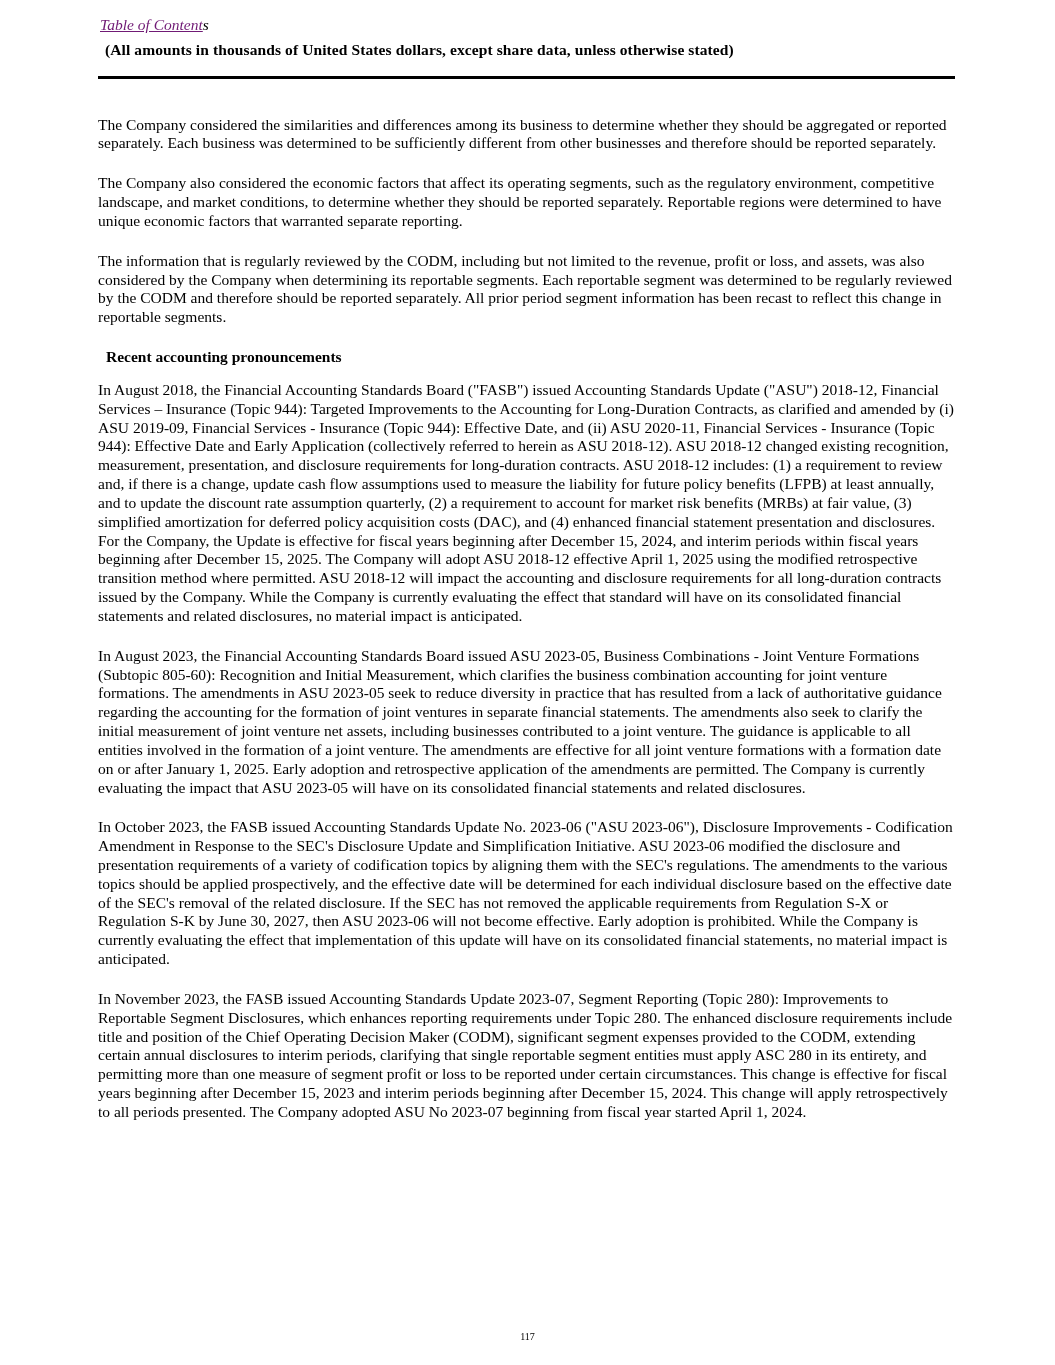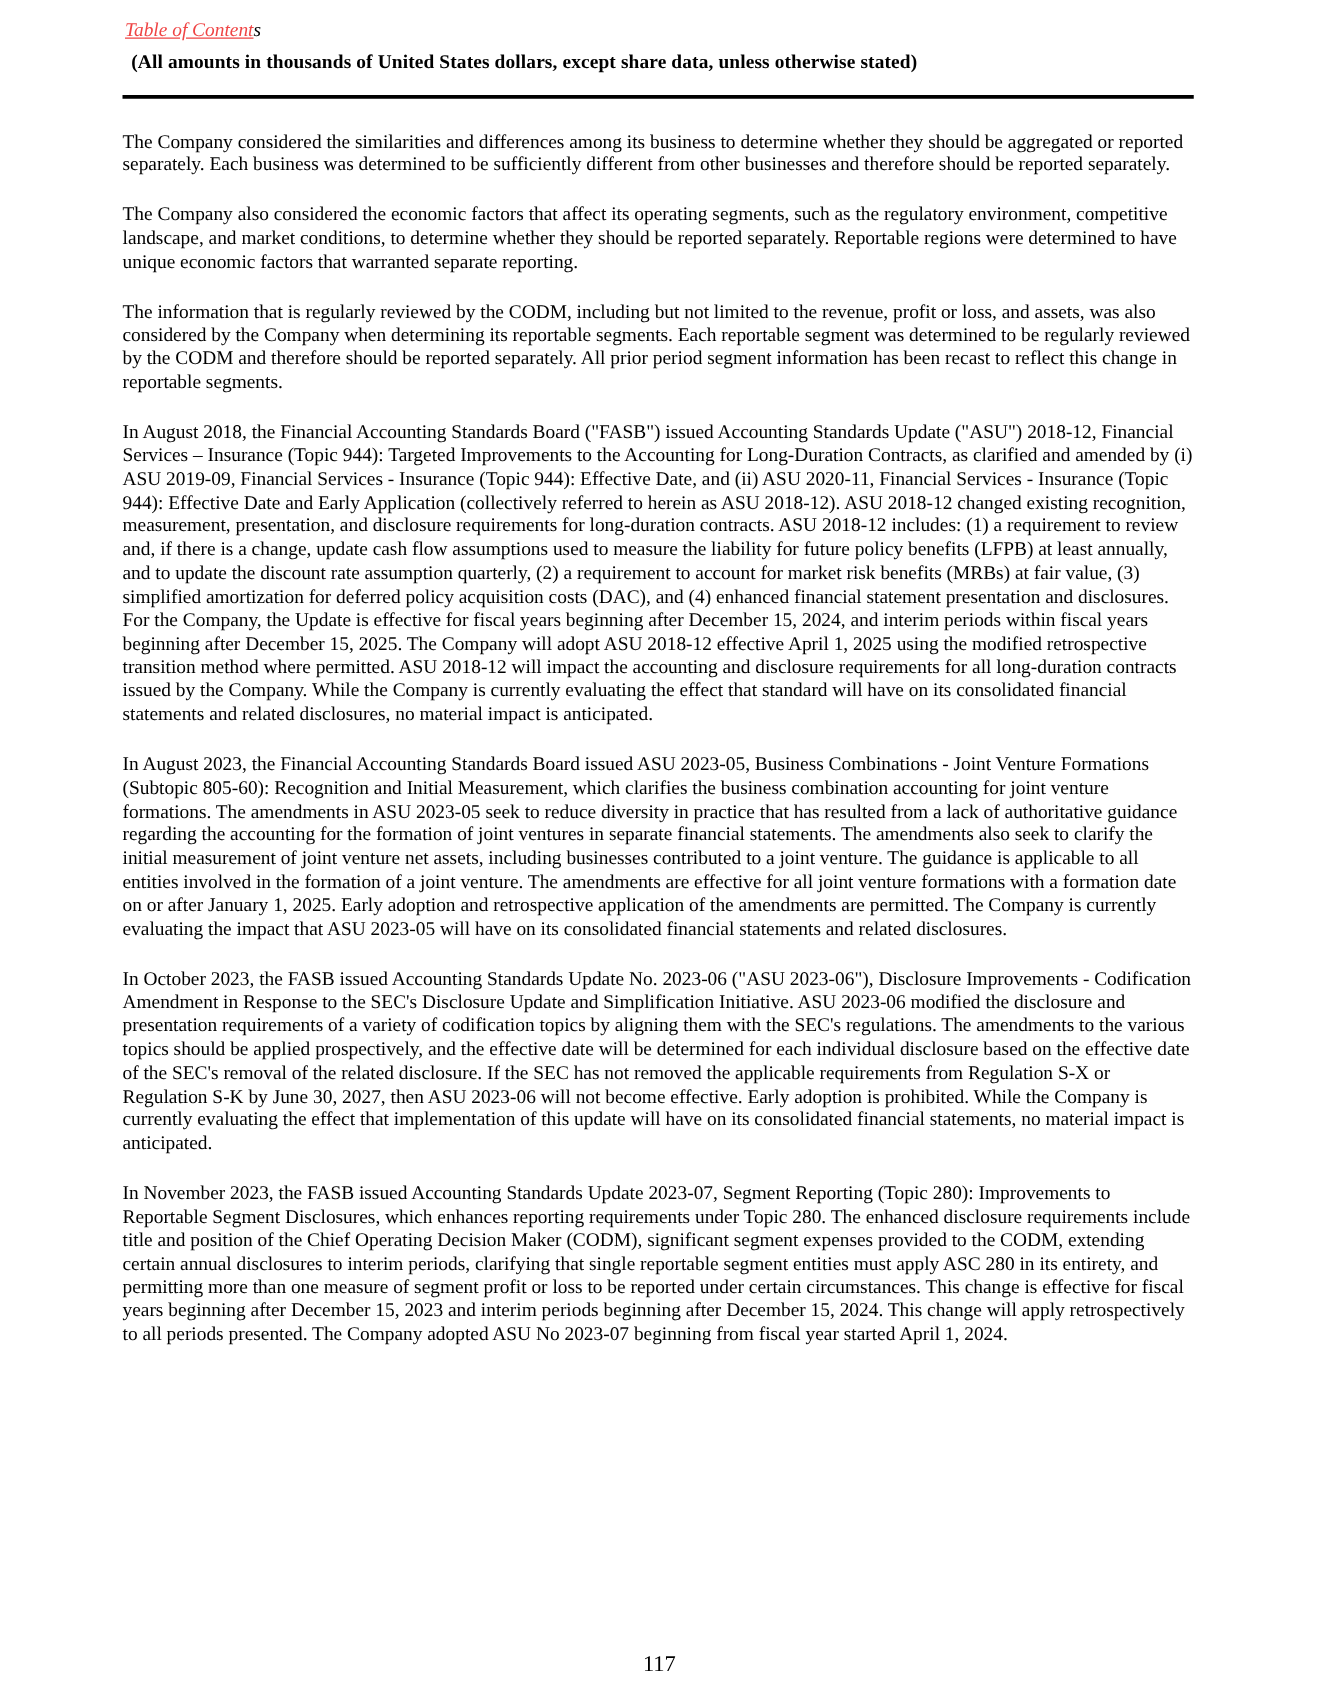--- a/index.html
+++ b/index.html
@@ -11,21 +11,21 @@
     padding: 16px 100px 0 98px;
     font-family: "Liberation Serif", "DejaVu Serif", serif;
     font-size: 15.5px;
     line-height: 1.215;
     color: #000000;
     background: #ffffff;
     overflow: hidden;
   }
   .toc-line { margin: 0 0 6px 2px; }
   .toc-link {
-    color: #ef4444;
+    color: #701a75;
     font-style: italic;
     text-decoration: underline;
     cursor: pointer;
   }
   .toc-suffix { font-style: italic; color: #000000; }
   .company {
     font-weight: bold;
     margin: 1px 0 0 7px;
     letter-spacing: 0.2px;
   }
@@ -42,34 +42,34 @@
   .rule {
     height: 3px;
     background: #000000;
     margin-top: 2px;
     border: none;
   }
   .para {
     margin: 0 0 21px 0;
     text-align: left;
   }
-  .para.first { margin-top: 26px; }
+  .para.first { margin-top: 37px; }
   .section-heading {
     font-size: 15.5px;
     font-weight: bold;
     margin: 0 0 14px 8px;
     line-height: 1.215;
   }
   .page-number {
     position: absolute;
     left: 0;
     right: 0;
     bottom: 22px;
     text-align: center;
-    font-size: 18px;
+    font-size: 10px;
   }
 </style>
 </head>
 <body>
 
 <div class="page">
 
   <div class="toc-line">
     <a class="toc-link">Table of Content</a><span class="toc-suffix">s</span>
   </div>
@@ -79,20 +79,21 @@
   <div class="doc-subtitle">(All amounts in thousands of United States dollars, except share data, unless otherwise stated)</div>
 
   <div class="rule"></div>
 
   <p class="para first">The Company considered the similarities and differences among its business to determine whether they should be aggregated or reported separately. Each business was determined to be sufficiently different from other businesses and therefore should be reported separately.</p>
 
   <p class="para">The Company also considered the economic factors that affect its operating segments, such as the regulatory environment, competitive landscape, and market conditions, to determine whether they should be reported separately. Reportable regions were determined to have unique economic factors that warranted separate reporting.</p>
 
   <p class="para">The information that is regularly reviewed by the CODM, including but not limited to the revenue, profit or loss, and assets, was also considered by the Company when determining its reportable segments. Each reportable segment was determined to be regularly reviewed by the CODM and therefore should be reported separately. All prior period segment information has been recast to reflect this change in reportable segments.</p>
 
+  <h3 class="section-heading">Recent accounting pronouncements</h3>
 
   <p class="para">In August 2018, the Financial Accounting Standards Board ("FASB") issued Accounting Standards Update ("ASU") 2018-12, Financial Services – Insurance (Topic 944): Targeted Improvements to the Accounting for Long-Duration Contracts, as clarified and amended by (i) ASU 2019-09, Financial Services - Insurance (Topic 944): Effective Date, and (ii) ASU 2020-11, Financial Services - Insurance (Topic 944): Effective Date and Early Application (collectively referred to herein as ASU 2018-12). ASU 2018-12 changed existing recognition, measurement, presentation, and disclosure requirements for long-duration contracts. ASU 2018-12 includes: (1) a requirement to review and, if there is a change, update cash flow assumptions used to measure the liability for future policy benefits (LFPB) at least annually, and to update the discount rate assumption quarterly, (2) a requirement to account for market risk benefits (MRBs) at fair value, (3) simplified amortization for deferred policy acquisition costs (DAC), and (4) enhanced financial statement presentation and disclosures. For the Company, the Update is effective for fiscal years beginning after December 15, 2024, and interim periods within fiscal years beginning after December 15, 2025. The Company will adopt ASU 2018-12 effective April 1, 2025 using the modified retrospective transition method where permitted. ASU 2018-12 will impact the accounting and disclosure requirements for all long-duration contracts issued by the Company. While the Company is currently evaluating the effect that standard will have on its consolidated financial statements and related disclosures, no material impact is anticipated.</p>
 
   <p class="para">In August 2023, the Financial Accounting Standards Board issued ASU 2023-05, Business Combinations - Joint Venture Formations (Subtopic 805-60): Recognition and Initial Measurement, which clarifies the business combination accounting for joint venture formations. The amendments in ASU 2023-05 seek to reduce diversity in practice that has resulted from a lack of authoritative guidance regarding the accounting for the formation of joint ventures in separate financial statements. The amendments also seek to clarify the initial measurement of joint venture net assets, including businesses contributed to a joint venture. The guidance is applicable to all entities involved in the formation of a joint venture. The amendments are effective for all joint venture formations with a formation date on or after January 1, 2025. Early adoption and retrospective application of the amendments are permitted. The Company is currently evaluating the impact that ASU 2023-05 will have on its consolidated financial statements and related disclosures.</p>
 
   <p class="para">In October 2023, the FASB issued Accounting Standards Update No. 2023-06 ("ASU 2023-06"), Disclosure Improvements - Codification Amendment in Response to the SEC's Disclosure Update and Simplification Initiative. ASU 2023-06 modified the disclosure and presentation requirements of a variety of codification topics by aligning them with the SEC's regulations. The amendments to the various topics should be applied prospectively, and the effective date will be determined for each individual disclosure based on the effective date of the SEC's removal of the related disclosure. If the SEC has not removed the applicable requirements from Regulation S-X or Regulation S-K by June 30, 2027, then ASU 2023-06 will not become effective. Early adoption is prohibited. While the Company is currently evaluating the effect that implementation of this update will have on its consolidated financial statements, no material impact is anticipated.</p>
 
   <p class="para">In November 2023, the FASB issued Accounting Standards Update 2023-07, Segment Reporting (Topic 280): Improvements to Reportable Segment Disclosures, which enhances reporting requirements under Topic 280. The enhanced disclosure requirements include title and position of the Chief Operating Decision Maker (CODM), significant segment expenses provided to the CODM, extending certain annual disclosures to interim periods, clarifying that single reportable segment entities must apply ASC 280 in its entirety, and permitting more than one measure of segment profit or loss to be reported under certain circumstances. This change is effective for fiscal years beginning after December 15, 2023 and interim periods beginning after December 15, 2024. This change will apply retrospectively to all periods presented. The Company adopted ASU No 2023-07 beginning from fiscal year started April 1, 2024.</p>
 
   <div class="page-number">117</div>

